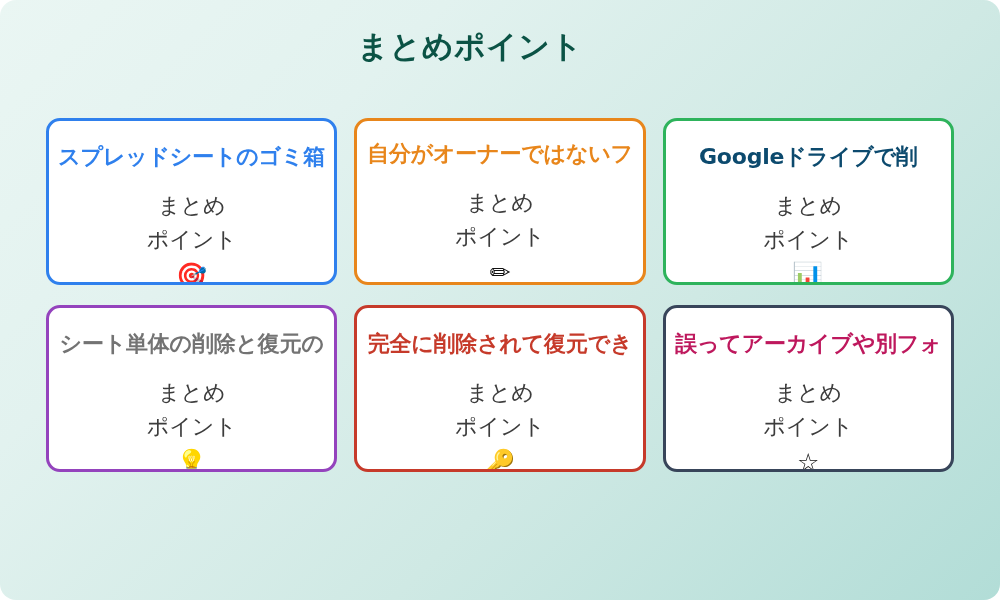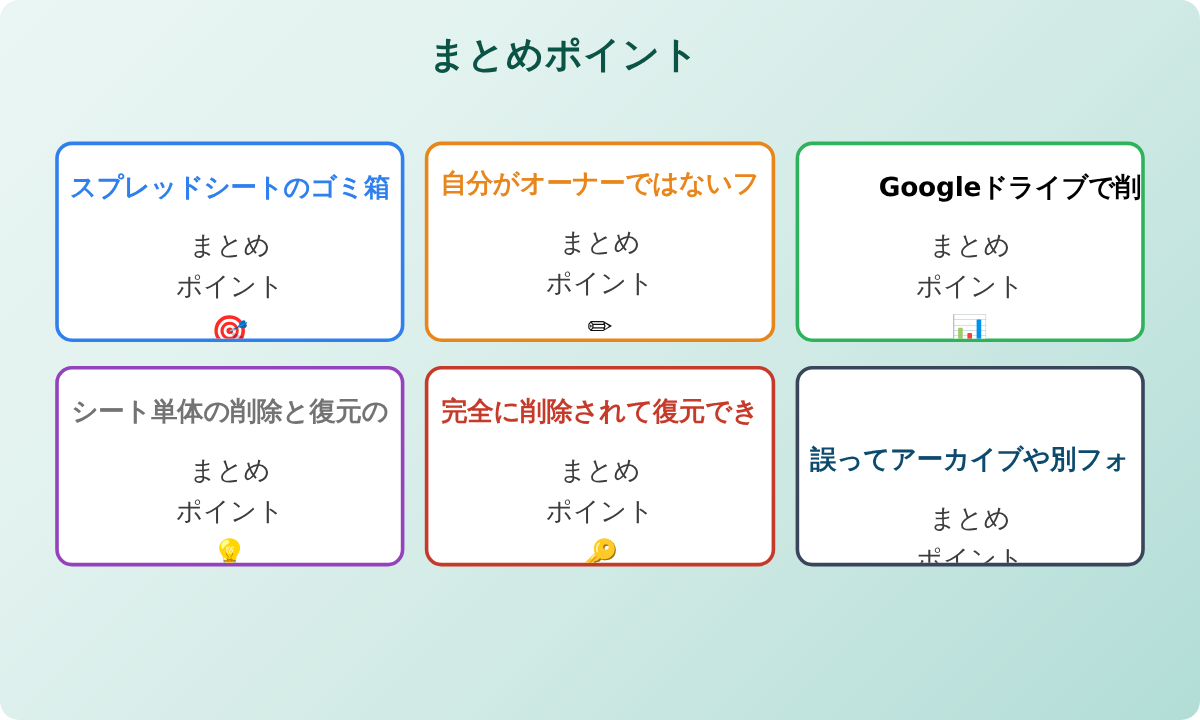--- a/index.html
+++ b/index.html
@@ -92,27 +92,27 @@
     color: #111111;
     text-align: center;
   }
 
   
   .card.c-blue   { border-color: #2f80ed; }
   .card.c-blue   .card-title { color: #2f80ed; }
   .card.c-orange { border-color: #e8861b; justify-content: center; }
   .card.c-orange .card-title { color: #e8861b; }
   .card.c-green  { border-color: #2eb35c; }
-  .card.c-green  .card-title { color: #000000; text-align: right; }
+  .card.c-green  .card-title { color: #0c4a6e; }
   .card.c-purple { border-color: #9443bd; }
   .card.c-purple .card-title { color: #737373; }
   .card.c-red    { border-color: #c63a2a; }
   .card.c-red    .card-title { color: #c63a2a; }
   .card.c-navy   { border-color: #38455a; }
-  .card.c-navy   .card-title { color: #0c4a6e; margin-top: 40px; }
+  .card.c-navy   .card-title { color: #be185d; }
 </style>
 </head>
 <body>
 
 <div id="stage">
 
   <div id="page-title">まとめポイント</div>
 
   <div id="card-grid">
 

